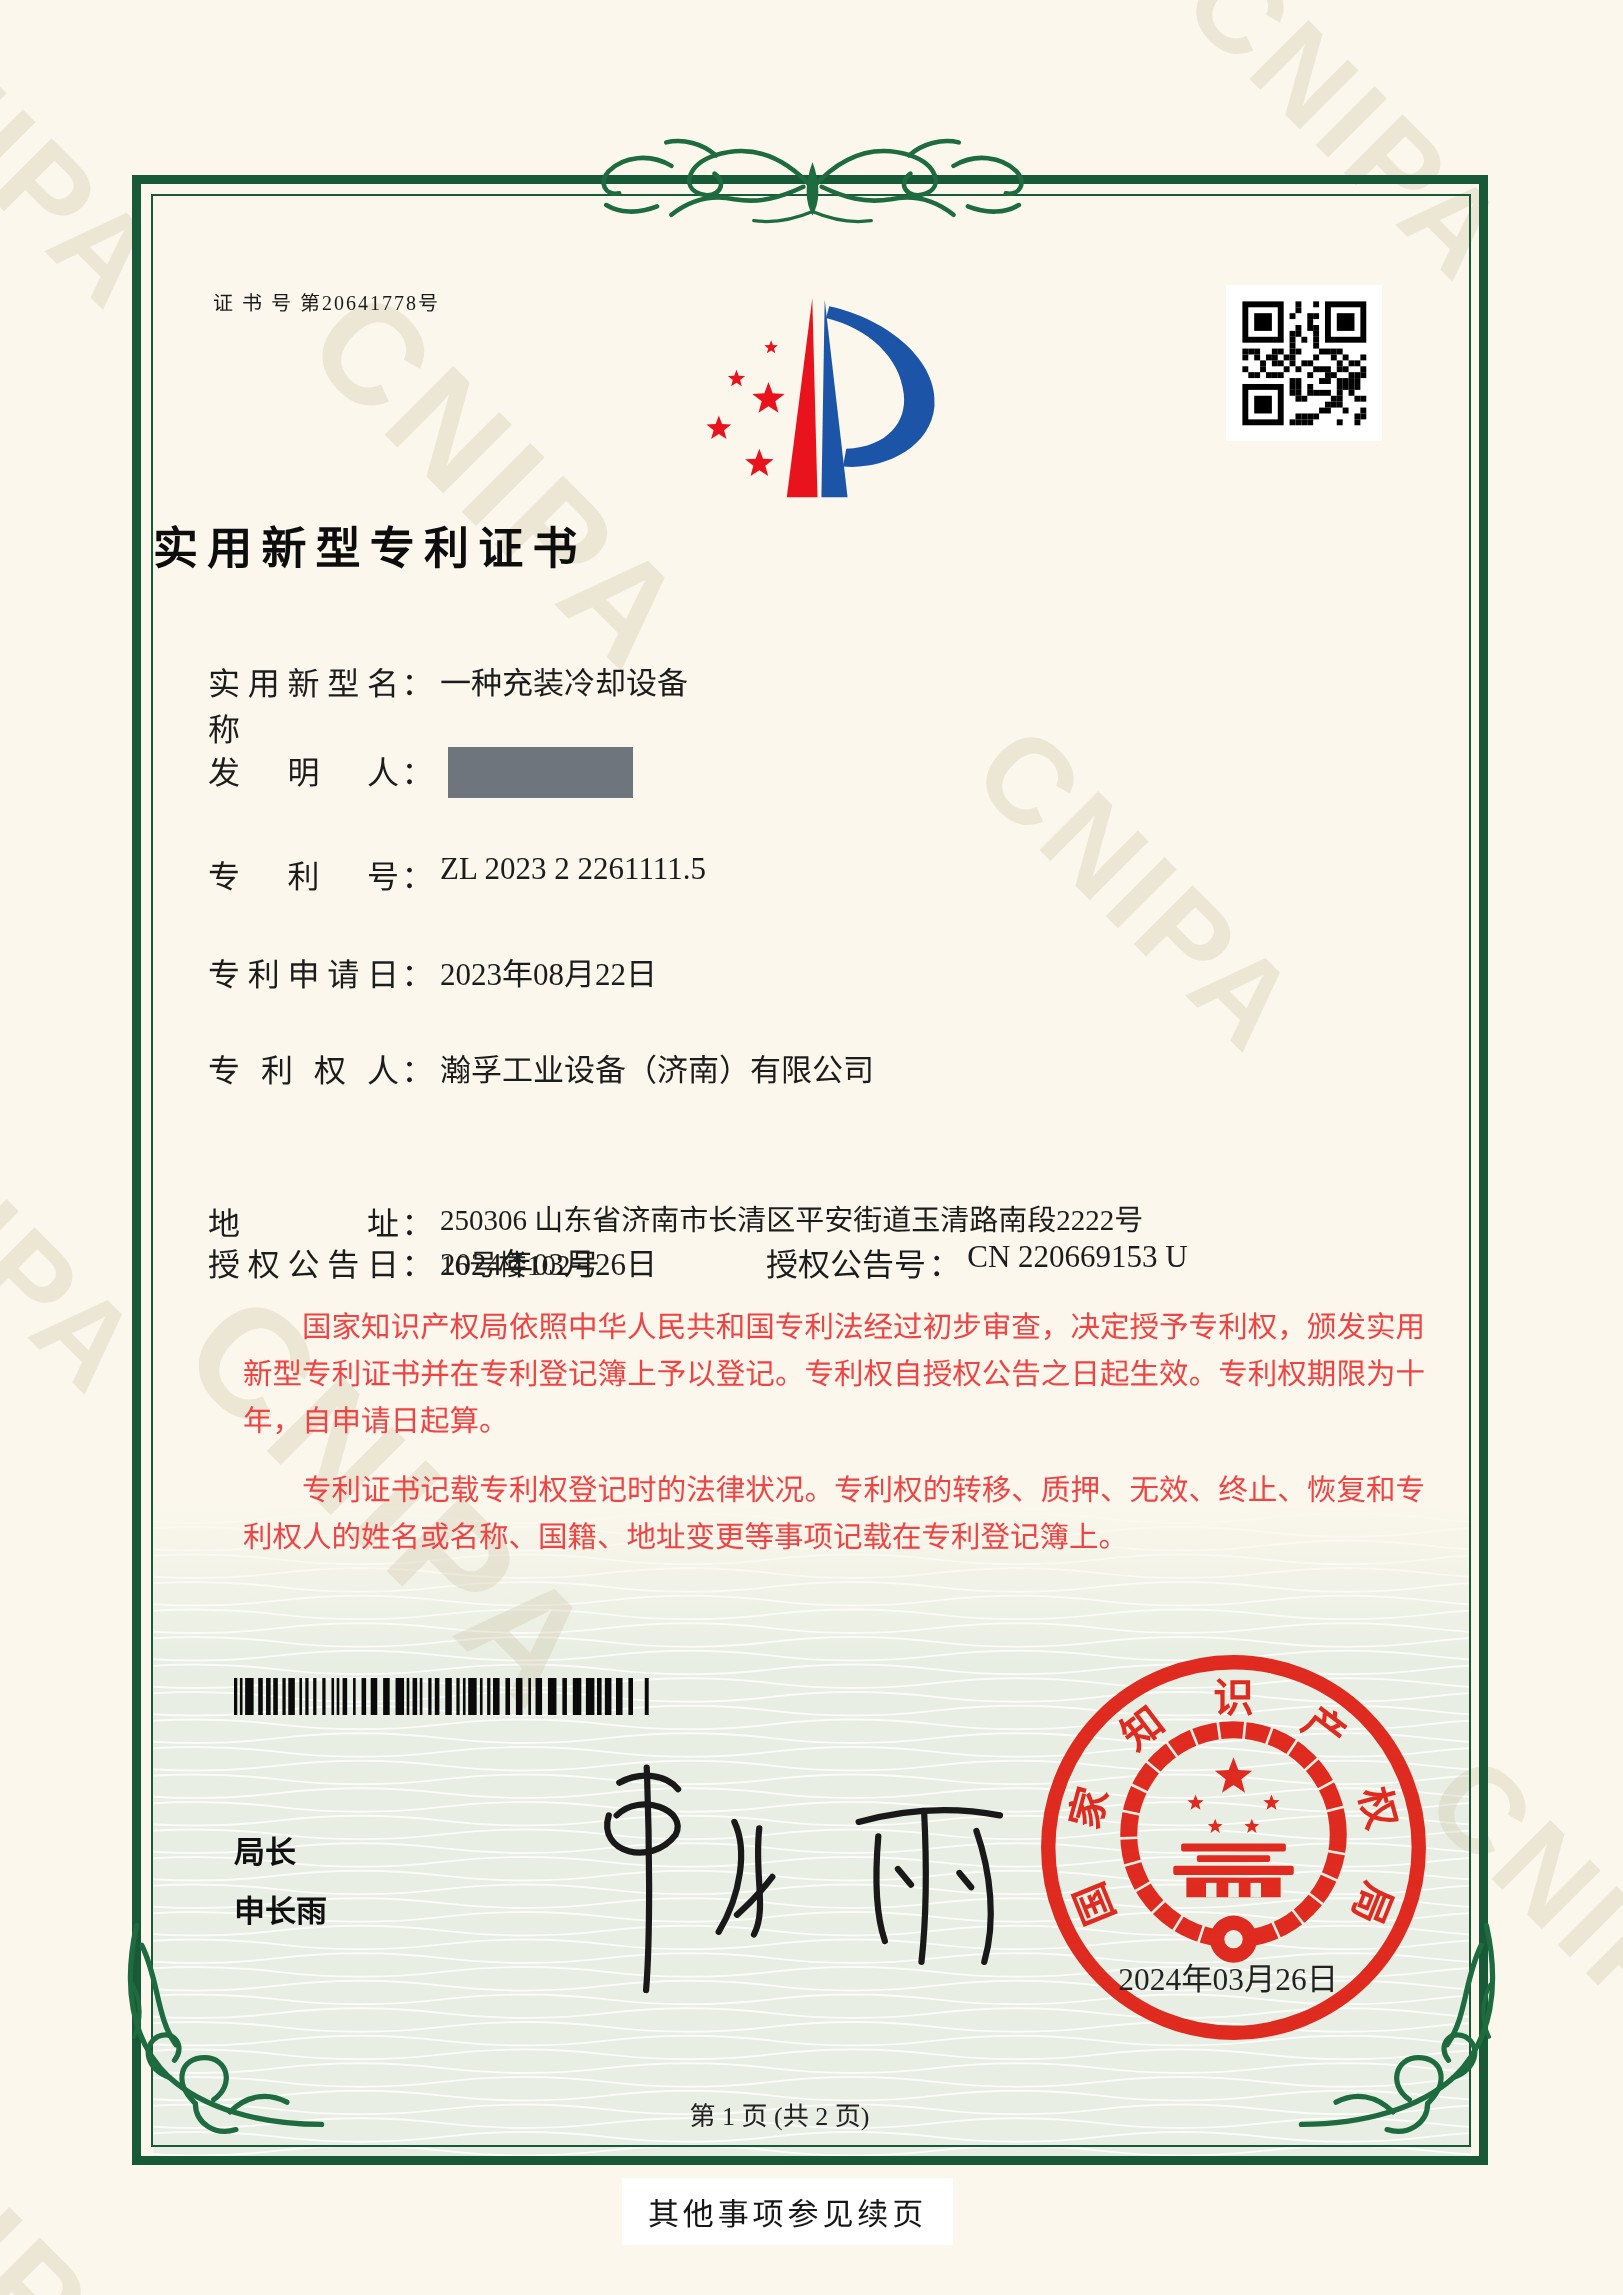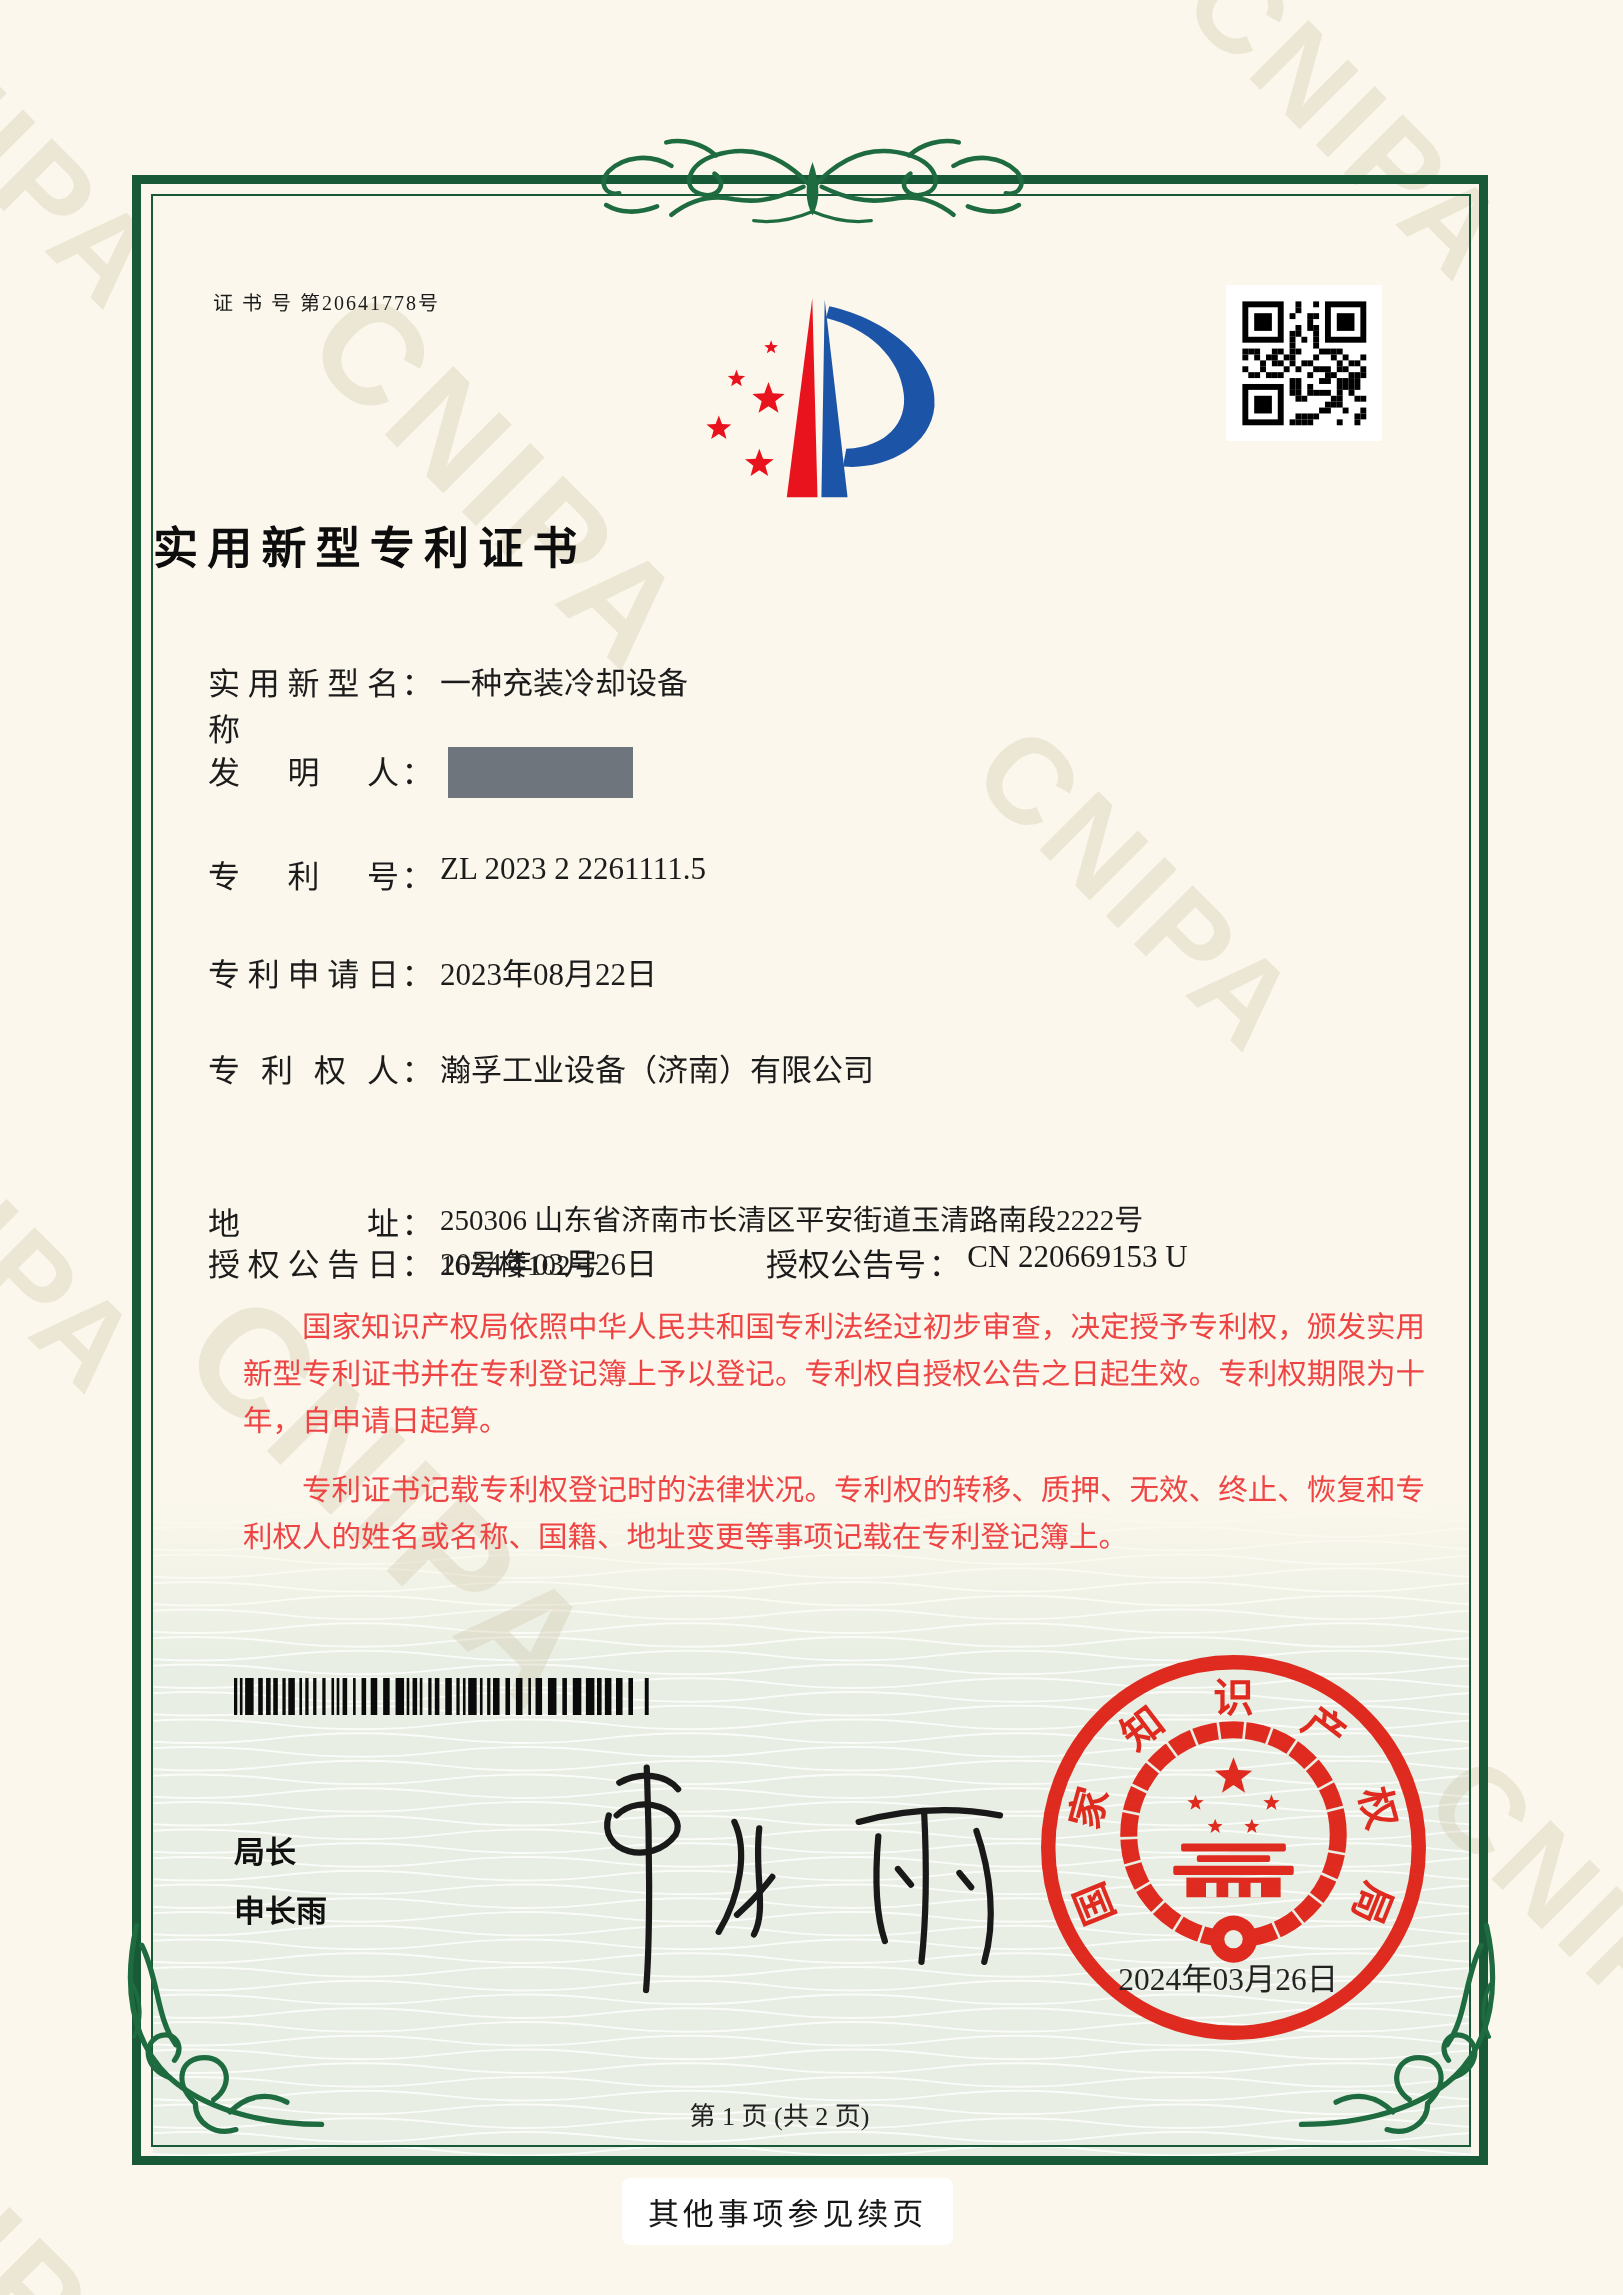--- a/index.html
+++ b/index.html
@@ -45,21 +45,21 @@
   
   .barcode{position:absolute;left:234px;top:1678px;width:416px;height:37px;z-index:4;}
   .signature{position:absolute;left:563px;top:1738px;width:471px;height:262px;z-index:5;}
   .director-title{position:absolute;left:234px;top:1827px;font-family:"Liberation Sans",sans-serif;
                   font-weight:bold;font-size:31px;color:#101010;z-index:4;}
   .director-name{position:absolute;left:234px;top:1886px;font-family:"Liberation Sans",sans-serif;
                  font-weight:bold;font-size:31px;color:#101010;z-index:4;}
   .seal{position:absolute;left:1024px;top:1638px;width:419px;height:419px;opacity:.96;z-index:6;}
   .page-num{position:absolute;left:153px;top:2095px;width:1253px;text-align:center;font-size:26px;color:#222;z-index:4;}
   .cont-box{position:absolute;left:622px;top:2178px;width:331px;height:67px;background:#ffffff;
-            display:flex;align-items:center;justify-content:center;z-index:4;border-radius:8px;}
+            display:flex;align-items:center;justify-content:center;z-index:4;}
   .cont-box span{font-size:31px;letter-spacing:3.9px;color:#161616;}
 </style>
 </head>
 <body>
 
 <div class="page">
 
   <span class="wm" style="left:-98px;top:-52px;font-size:124px">CNIPA</span>
   <span class="wm" style="left:1257px;top:-72px;font-size:121px">CNIPA</span>
   <span class="wm" style="left:393px;top:259px;font-size:141px">CNIPA</span>

